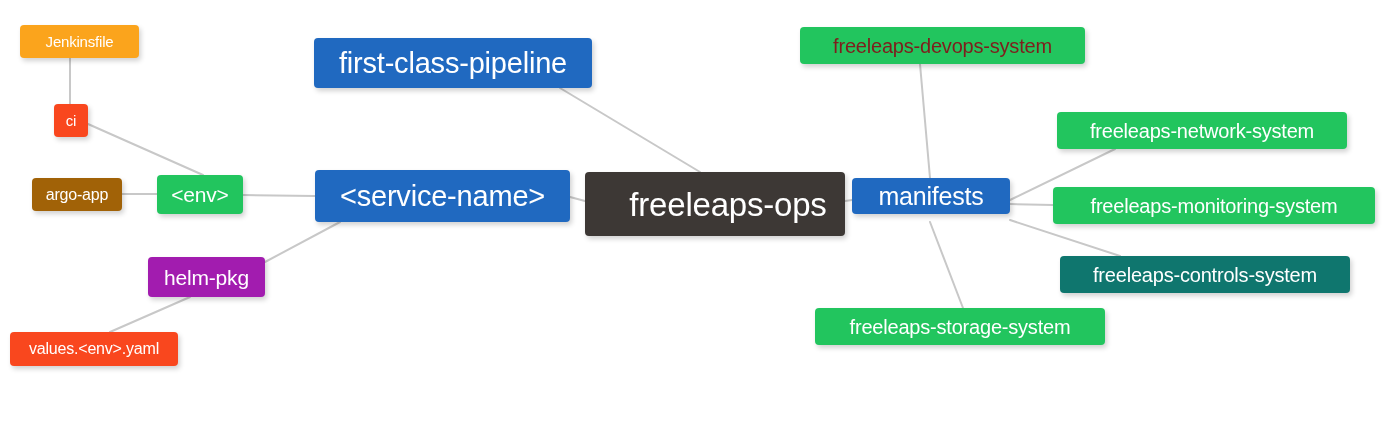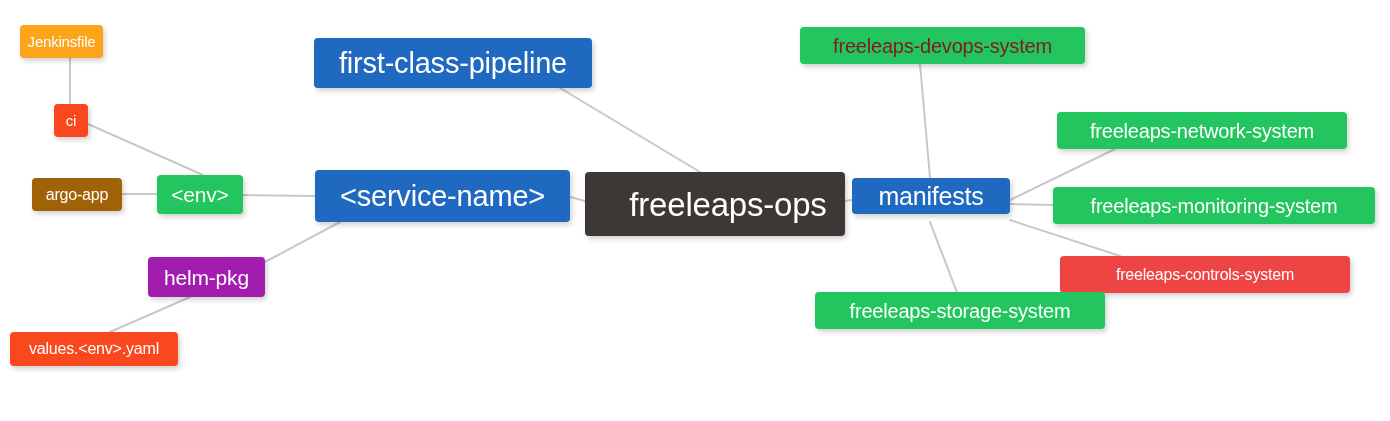--- a/index.html
+++ b/index.html
@@ -59,21 +59,21 @@
       <line x1="570" y1="197" x2="585" y2="201" stroke="#c8c8c8" stroke-width="2" stroke-linecap="round"></line>
       <line x1="560" y1="88" x2="700" y2="172" stroke="#c8c8c8" stroke-width="2" stroke-linecap="round"></line>
       <line x1="845" y1="201" x2="852" y2="200" stroke="#c8c8c8" stroke-width="2" stroke-linecap="round"></line>
       <line x1="930" y1="178" x2="920" y2="64" stroke="#c8c8c8" stroke-width="2" stroke-linecap="round"></line>
       <line x1="1010" y1="200" x2="1115" y2="149" stroke="#c8c8c8" stroke-width="2" stroke-linecap="round"></line>
       <line x1="1010" y1="204" x2="1053" y2="205" stroke="#c8c8c8" stroke-width="2" stroke-linecap="round"></line>
       <line x1="1010" y1="220" x2="1120" y2="256" stroke="#c8c8c8" stroke-width="2" stroke-linecap="round"></line>
       <line x1="930" y1="222" x2="963" y2="308" stroke="#c8c8c8" stroke-width="2" stroke-linecap="round"></line>
     </svg>
   <div id="nodes-layer">
-      <div class="node" style="left: 20px; top: 25px; width: 83px; height: 33px; background: rgb(251, 164, 28); color: rgb(255, 255, 255); font-size: 15px;">
+      <div class="node" style="left: 20px; top: 25px; width: 119px; height: 33px; background: rgb(251, 164, 28); color: rgb(255, 255, 255); font-size: 15px;">
         <span class="node-label">Jenkinsfile</span>
       </div>
       <div class="node" style="left: 54px; top: 104px; width: 34px; height: 33px; background: rgb(249, 71, 30); color: rgb(255, 255, 255); font-size: 15px;">
         <span class="node-label">ci</span>
       </div>
       <div class="node" style="left: 32px; top: 178px; width: 90px; height: 33px; background: #a16207; color: rgb(255, 255, 255); font-size: 16px;">
         <span class="node-label">argo-app</span>
       </div>
       <div class="node" style="left: 157px; top: 175px; width: 86px; height: 39px; background: rgb(34, 197, 94); color: rgb(255, 255, 255); font-size: 21px;">
         <span class="node-label">&lt;env&gt;</span>
@@ -98,20 +98,20 @@
       </div>
       <div class="node" style="left: 800px; top: 27px; width: 285px; height: 37px; background: rgb(34, 197, 94); color: #7f1d1d; font-size: 20px;">
         <span class="node-label">freeleaps-devops-system</span>
       </div>
       <div class="node" style="left: 1057px; top: 112px; width: 290px; height: 37px; background: rgb(34, 197, 94); color: rgb(255, 255, 255); font-size: 20px;">
         <span class="node-label">freeleaps-network-system</span>
       </div>
       <div class="node" style="left: 1053px; top: 187px; width: 322px; height: 37px; background: rgb(34, 197, 94); color: rgb(255, 255, 255); font-size: 20px;">
         <span class="node-label">freeleaps-monitoring-system</span>
       </div>
-      <div class="node" style="left: 1060px; top: 256px; width: 290px; height: 37px; background: #ef4444; color: rgb(255, 255, 255); font-size: 16px;">
+      <div class="node" style="left: 1060px; top: 256px; width: 290px; height: 37px; background: #0f766e; color: rgb(255, 255, 255); font-size: 20px;">
         <span class="node-label">freeleaps-controls-system</span>
       </div>
-      <div class="node" style="left: 815px; top: 292px; width: 290px; height: 37px; background: rgb(34, 197, 94); color: rgb(255, 255, 255); font-size: 20px;">
+      <div class="node" style="left: 815px; top: 308px; width: 290px; height: 37px; background: rgb(34, 197, 94); color: rgb(255, 255, 255); font-size: 20px;">
         <span class="node-label">freeleaps-storage-system</span>
       </div>
     </div>
 </div>
 
 </body></html>

